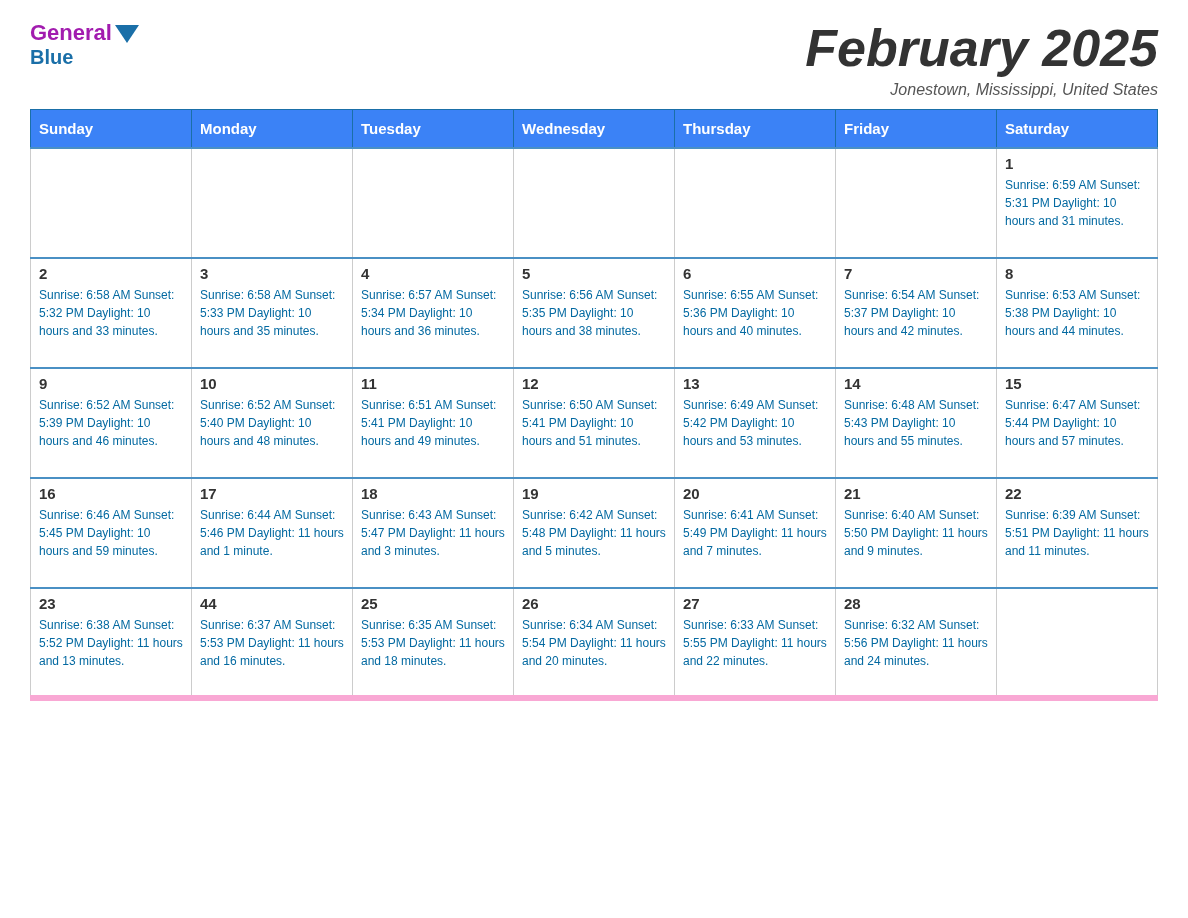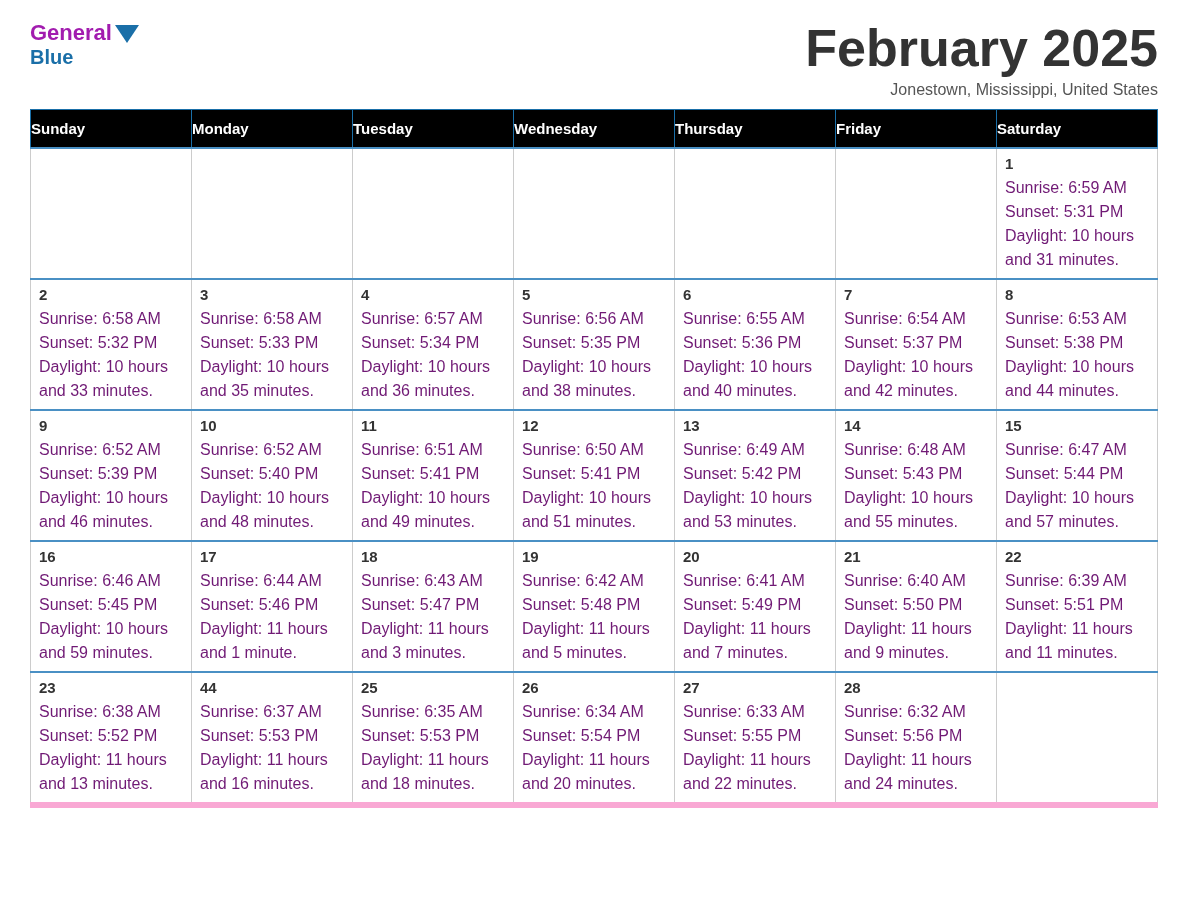--- a/index.html
+++ b/index.html
@@ -39,41 +39,42 @@
       width: 0;
       height: 0;
       border-left: 12px solid transparent;
       border-right: 12px solid transparent;
       border-top: 18px solid #1a6fa8;
       margin-left: 3px;
       margin-top: 2px;
     }
     .title-section {
       text-align: right;
+      font-style: italic;
     }
     .main-title {
       font-size: 52px;
       font-weight: bold;
       color: #333;
       line-height: 1.1;
     }
     .subtitle {
       font-size: 16px;
       color: #555;
       margin-top: 4px;
     }
     .calendar {
       width: 100%;
       border-collapse: collapse;
       margin-top: 10px;
     }
     .calendar th {
-      background-color: #000000;
+      background-color: #3b82f6;
       color: #fff;
-      padding: 10px 0;
+      padding: 10px 8px;
       font-size: 15px;
       font-weight: bold;
       text-align: left;
       border: 1px solid #1a6fa8;
     }
     .calendar td {
       border: 1px solid #ccc;
       border-top: 2px solid #4a90c4;
       vertical-align: top;
       padding: 6px 8px;
@@ -82,22 +83,22 @@
       height: 110px;
     }
     .day-number {
       font-size: 15px;
       font-weight: bold;
       color: #333;
       display: block;
       margin-bottom: 4px;
     }
     .day-info {
-      font-size: 16px;
-      color: #701a75;
+      font-size: 12px;
+      color: #0369a1;
       line-height: 1.5;
     }
     .empty-cell {
       border-top: 2px solid #4a90c4;
     }
     .last-row td {
       border-bottom: 6px solid #f9a8d4;
     }
   </style>
 </head>

